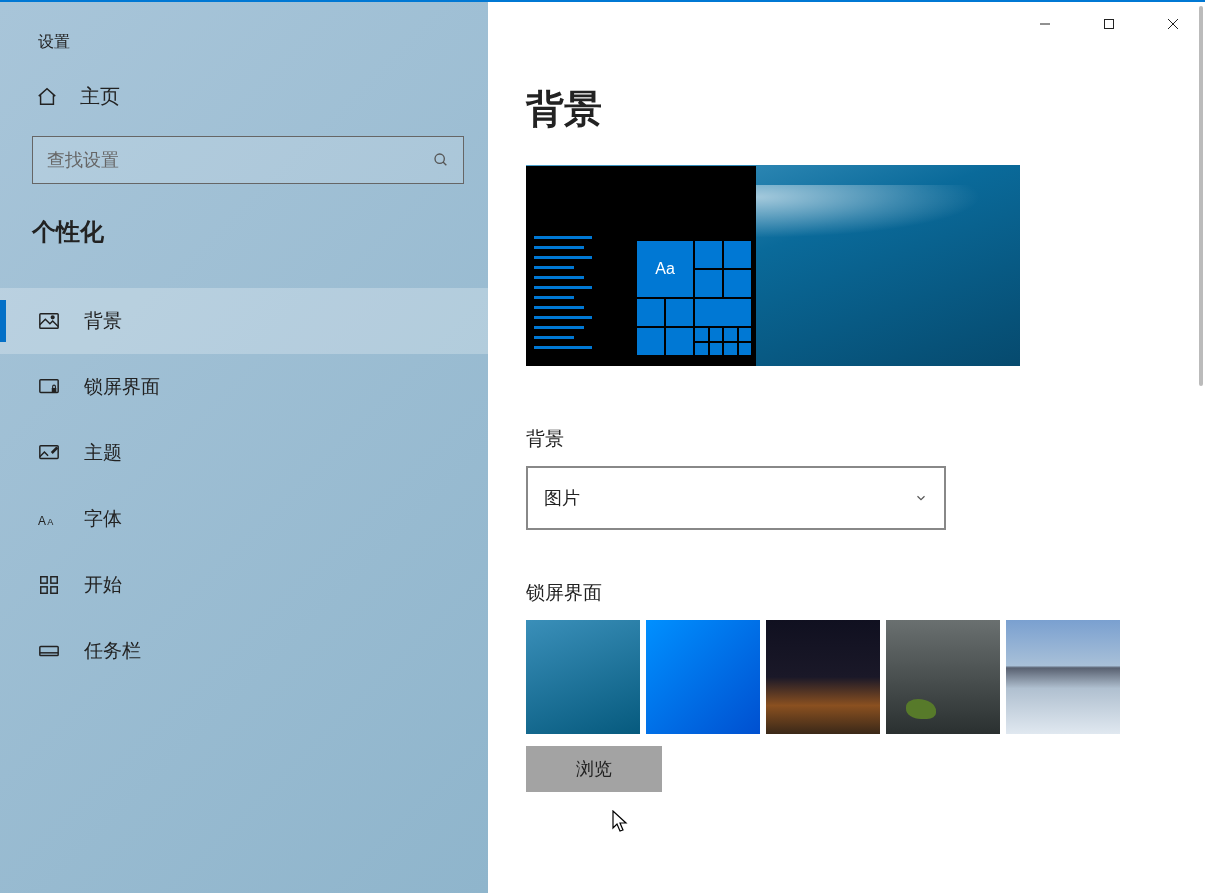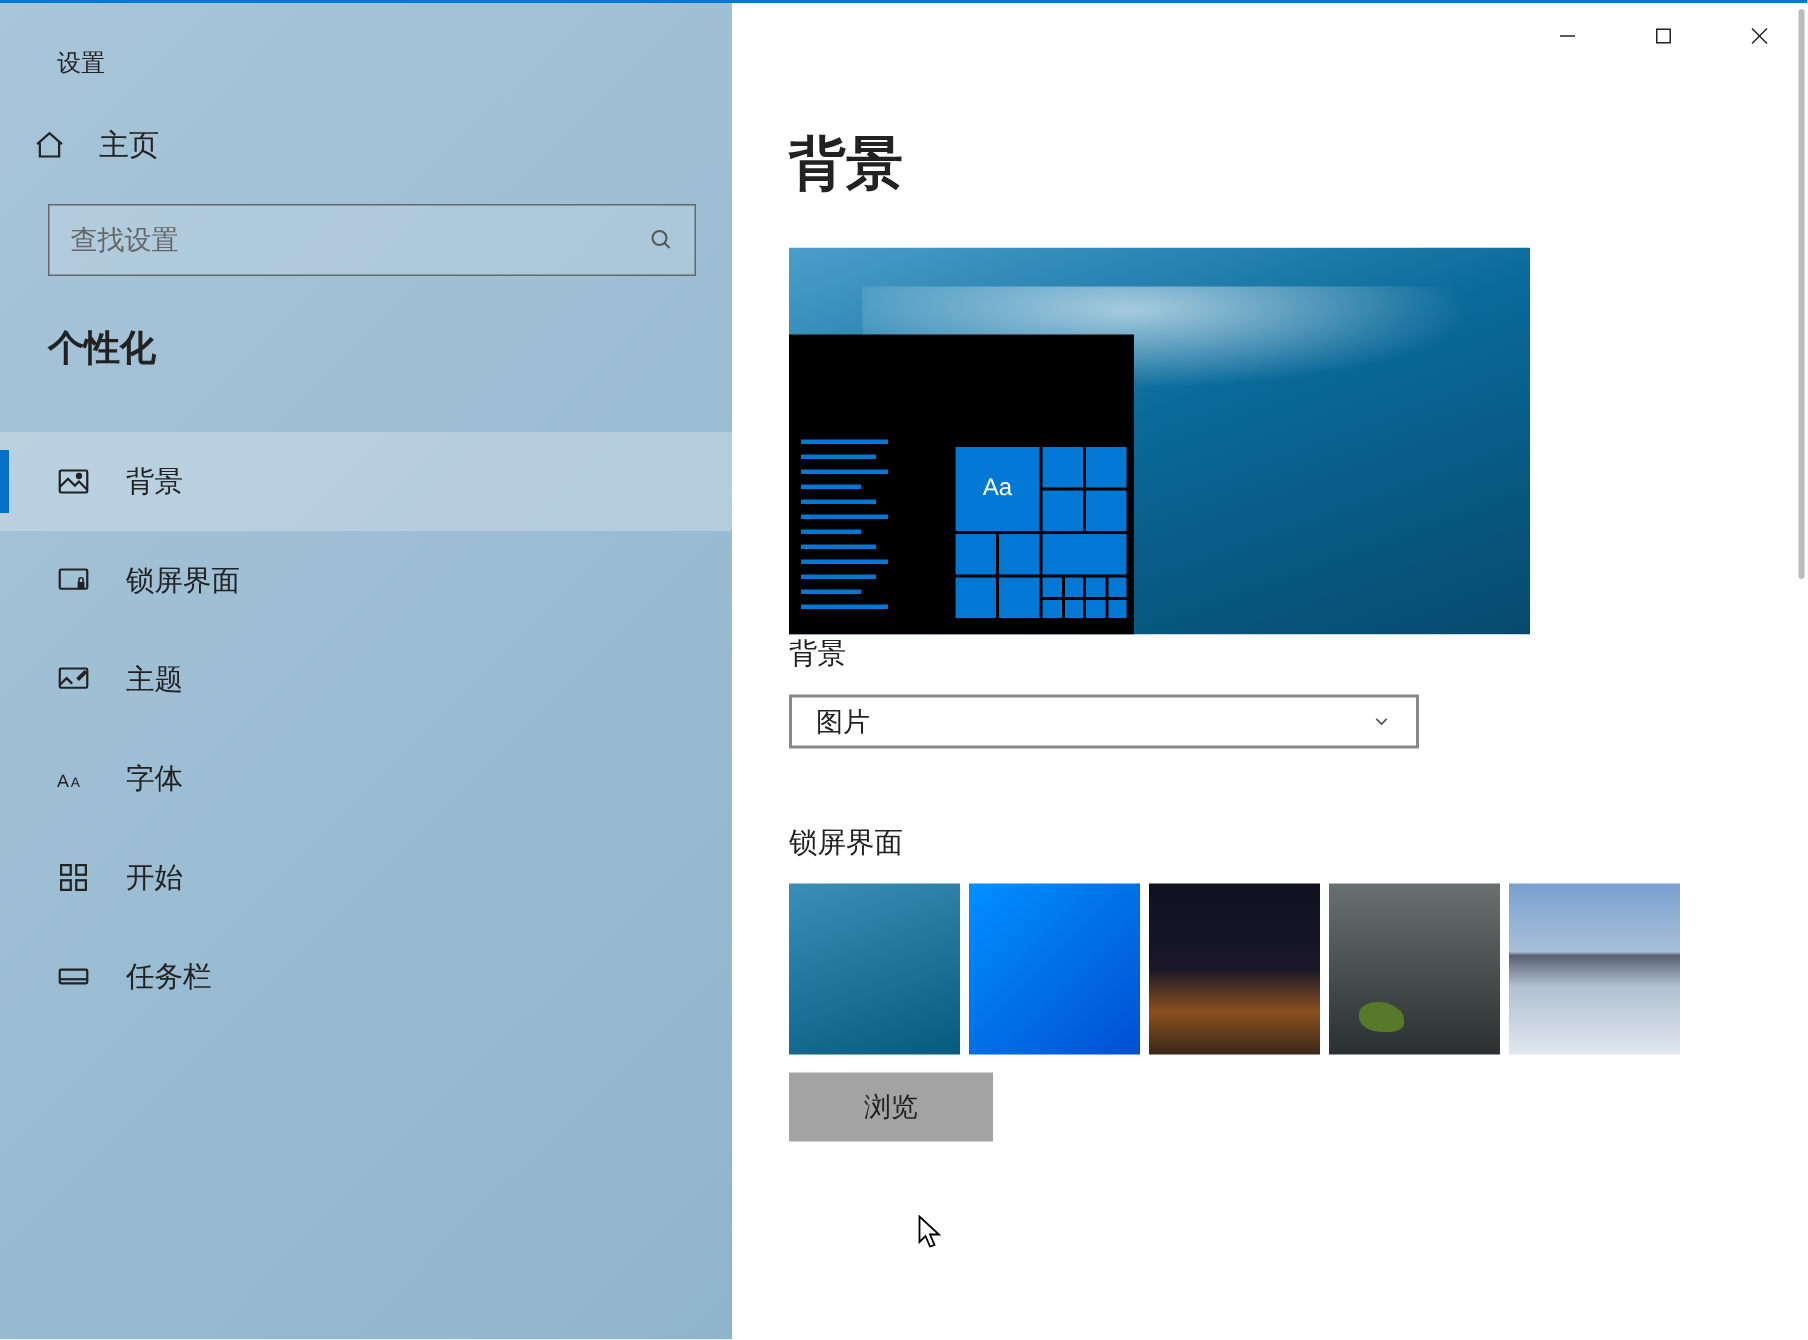--- a/index.html
+++ b/index.html
@@ -2,54 +2,54 @@
 <html><head>
 <meta charset="utf-8">
 <style>
 * { margin: 0; padding: 0; box-sizing: border-box; font-family: "Microsoft YaHei", "Segoe UI", sans-serif; }
 body { width: 1205px; height: 893px; overflow: hidden; background: #fff; }
 .window { width: 100%; height: 100%; display: flex; position: relative; border-top: 2px solid #0078d4; }
 .sidebar { width: 488px; height: 100%; background: linear-gradient(135deg, #a8c5d9 0%, #8fb5cc 100%); padding-top: 18px; }
 .titlebar { position: absolute; top: 0; right: 0; display: flex; z-index: 10; }
 .winbtn { width: 64px; height: 44px; display: flex; align-items: center; justify-content: center; cursor: pointer; }
 .app-title { font-size: 16px; color: #222; padding: 12px 0 30px 38px; }
-.home-row { display: flex; align-items: center; padding: 0 0 26px 22px; cursor: pointer; }
+.home-row { display: flex; align-items: center; padding: 0 0 26px 36px; cursor: pointer; }
 .home-row .icon { width: 22px; height: 22px; margin-right: 22px; }
 .home-row .label { font-size: 20px; color: #222; }
 .search-box { margin: 0 24px 28px 32px; width: 432px; height: 48px; border: 1px solid #666; background: rgba(255,255,255,0.15); display: flex; align-items: center; padding: 0 14px; gap: 43px; }
 .search-box input { flex: 1; background: transparent; border: none; outline: none; font-size: 18px; color: #555; }
 .search-box input::placeholder { color: #666; }
 .search-icon { color: #555; }
 .category { font-size: 24px; font-weight: 600; color: #222; padding: 4px 0 40px 32px; }
 .nav { }
 .nav-item { display: flex; align-items: center; height: 66px; padding-left: 38px; cursor: pointer; position: relative; }
 .nav-item.active::before { content: ""; position: absolute; left: 0; top: 12px; bottom: 12px; width: 6px; background: #0470c7; }
 .nav-item.active { background: rgba(255,255,255,0.25); }
 .nav-item .icon { width: 22px; height: 22px; margin-right: 24px; display: flex; align-items: center; justify-content: center; }
 .nav-item .label { font-size: 19px; color: #222; }
 .content { flex: 1; padding: 82px 0 0 38px; overflow: hidden; position: relative; }
 .page-title { font-size: 38px; font-weight: 600; color: #222; margin-bottom: 30px; }
-.preview { width: 494px; height: 258px; position: relative; overflow: hidden; }
+.preview { width: 494px; height: 201px; position: relative; overflow: hidden; margin-bottom: 60px; }
 .preview-bg { position: absolute; inset: 0; background: linear-gradient(160deg, #4a9fc9 0%, #0a6a9a 45%, #064a6e 100%); }
 .preview-bg::after { content:""; position:absolute; top:10%; left:10%; width:90%; height:30%; background: radial-gradient(ellipse at 40% 20%, rgba(255,255,255,0.6), transparent 60%); }
 .preview-taskbar { position: absolute; bottom: 0; left: 0; width: 230px; height: 200px; background: #000000; }
 .mini-start { position: absolute; left: 8px; bottom: 10px; width: 60px; }
 .mini-start .line { height: 3px; background: #0078d4; margin: 7px 0; }
 .mini-start .line.short { width: 40px; }
 .mini-start .line.med { width: 50px; }
 .mini-start .line.long { width: 58px; }
 .tiles { position: absolute; left: 110px; bottom: 10px; width: 118px; }
 .tile-row { display: flex; }
 .tile { background: #0078d4; margin: 1px; }
 .tile.big { width: 56px; height: 56px; display:flex; align-items:center; justify-content:center; color:#fff; font-size:16px; }
 .tile.sm { width: 27px; height: 27px; }
 .tile.wide { width: 56px; height: 27px; }
 .tile.tiny { width: 12.5px; height: 12.5px; }
 .section-label { font-size: 19px; color: #222; margin-bottom: 14px; }
-.dropdown { width: 420px; height: 36px; border: 2px solid #888; display: flex; align-items: center; justify-content: space-between; padding: 0 16px; cursor: pointer; margin-bottom: 50px; }
+.dropdown { width: 420px; height: 64px; border: 2px solid #888; display: flex; align-items: center; justify-content: space-between; padding: 0 16px; cursor: pointer; margin-bottom: 50px; }
 .dropdown .value { font-size: 18px; color: #222; }
 .thumbs { display: flex; gap: 6px; margin-top: 14px; margin-bottom: 12px; }
 .thumb { width: 114px; height: 114px; cursor: pointer; }
 .thumb.t1 { background: linear-gradient(160deg, #3a8fb9, #065a7e); }
 .thumb.t2 { background: linear-gradient(135deg, #0090ff, #0050d0); }
 .thumb.t3 { background: linear-gradient(to top, #3a2818 0%, #8a5020 25%, #1a1828 50%, #101020 100%); }
 .thumb.t4 { background: linear-gradient(to bottom, #6a7070, #2a3030); position:relative; }
 .thumb.t4::after{content:"";position:absolute;bottom:15px;left:20px;width:30px;height:20px;background:#577a2a;border-radius:40% 60% 30% 50%;}
 .thumb.t5 { background: linear-gradient(to bottom, #7aa0d0 0%, #a8c0d8 40%, #586070 42%, #b0c0d0 60%, #e0e8f0 100%); }
 .browse-btn { width: 136px; height: 46px; background: #a3a3a3; border: none; font-size: 18px; color: #222; cursor: pointer; }

